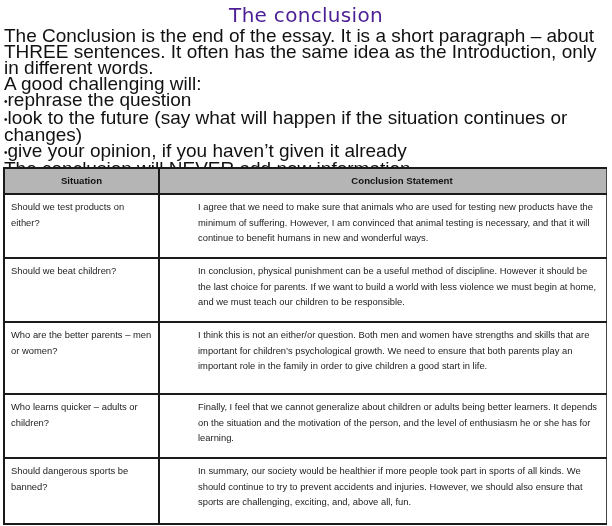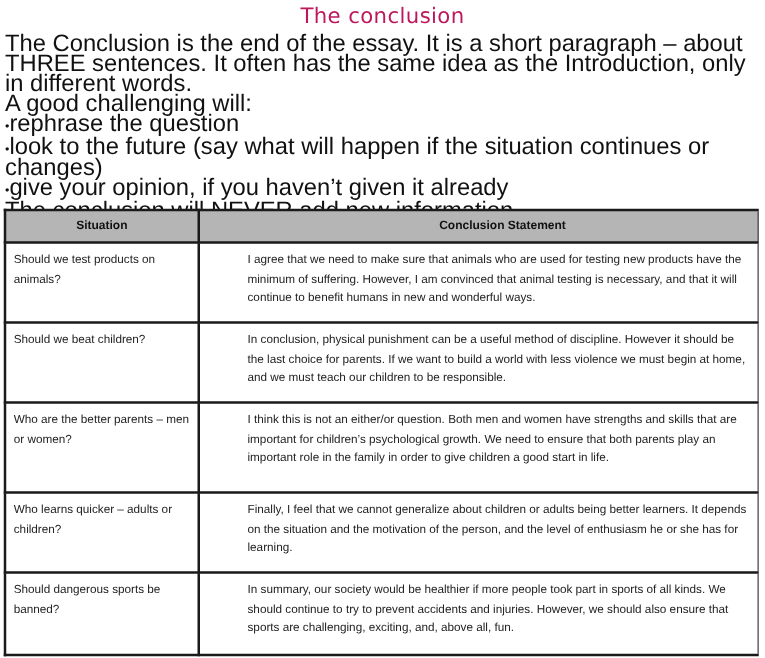--- a/index.html
+++ b/index.html
@@ -1,17 +1,17 @@
 <!DOCTYPE html>
 <html><head>
   <meta charset="utf-8">
   <style>
     html, body { margin: 0; padding: 0; background: #ffffff; }
     body { width: 612px; height: 526px; position: relative; overflow: hidden; font-family: "Liberation Sans", sans-serif; color: #111; }
-    .title { position: absolute; top: 3px; left: 0; width: 612px; text-align: center; font-family: "DejaVu Sans", sans-serif; font-size: 17px; letter-spacing: 0.3px; color: #be185d; }
+    .title { position: absolute; top: 3px; left: 0; width: 612px; text-align: center; font-family: "DejaVu Sans", sans-serif; font-size: 20px; letter-spacing: 0.3px; color: #4c1d95; }
     .intro { position: absolute; top: 28px; left: 4px; width: 605px; font-size: 19px; line-height: 15.9px; color: #111; }
     .intro p { margin: 0; }
     .intro ul { margin: 0; padding: 0; list-style: none; }
     .intro li::before { content: "\2022 "; font-size: 10px; vertical-align: 1px; }
     table { position: absolute; top: 167px; left: 3px; width: 604px; border-collapse: collapse; table-layout: fixed; border-radius: 18px; }
     th, td { border: 2px solid #1a1a1a; vertical-align: top; font-size: 9.4px; line-height: 15.7px; color: #222; }
     th { background: #b5b5b5; font-weight: bold; text-align: center; height: 24px; vertical-align: middle; padding: 0; font-size: 9.6px; color: #111; }
     td { padding: 4px 6px 0 6px; }
     td.sit { width: 139px; }
     tr.row td { height: 58px; }
@@ -36,21 +36,21 @@
 
 <table>
   <thead>
     <tr>
       <th class="sit-h" style="width:153px">Situation</th>
       <th>Conclusion Statement</th>
     </tr>
   </thead>
   <tbody>
     <tr class="row" style="height:64px">
-      <td class="sit">Should we test products on animals?</td>
+      <td class="sit">Should we test products on either?</td>
       <td>I agree that we need to make sure that animals who are used for testing new products have the minimum of suffering. However, I am convinced that animal testing is necessary, and that it will continue to benefit humans in new and wonderful ways.</td>
     </tr>
     <tr class="row" style="height:64px">
       <td class="sit">Should we beat children?</td>
       <td>In conclusion, physical punishment can be a useful method of discipline. However it should be the last choice for parents. If we want to build a world with less violence we must begin at home, and we must teach our children to be responsible.</td>
     </tr>
     <tr class="row" style="height:72px">
       <td class="sit">Who are the better parents – men or women?</td>
       <td>I think this is not an either/or question. Both men and women have strengths and skills that are important for children’s psychological growth. We need to ensure that both parents play an important role in the family in order to give children a good start in life.</td>
     </tr>

